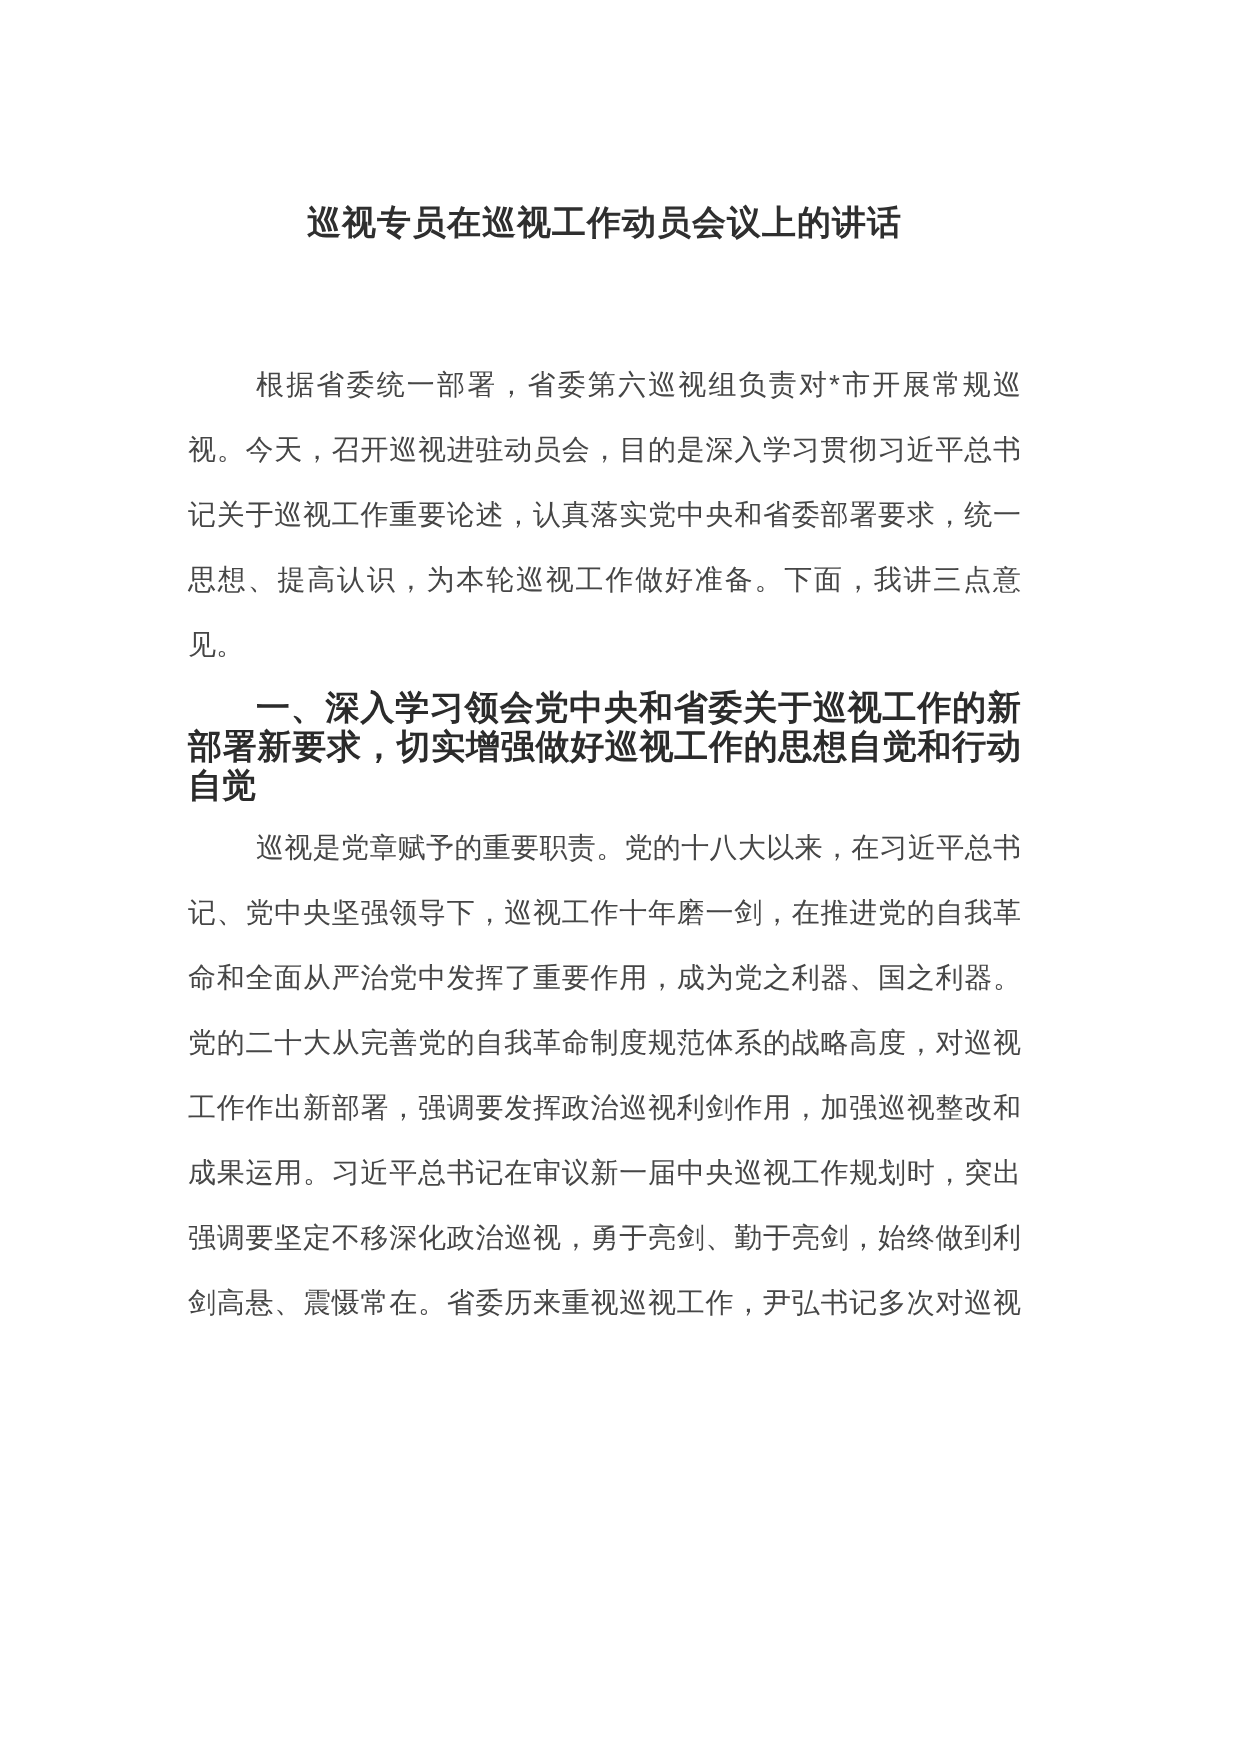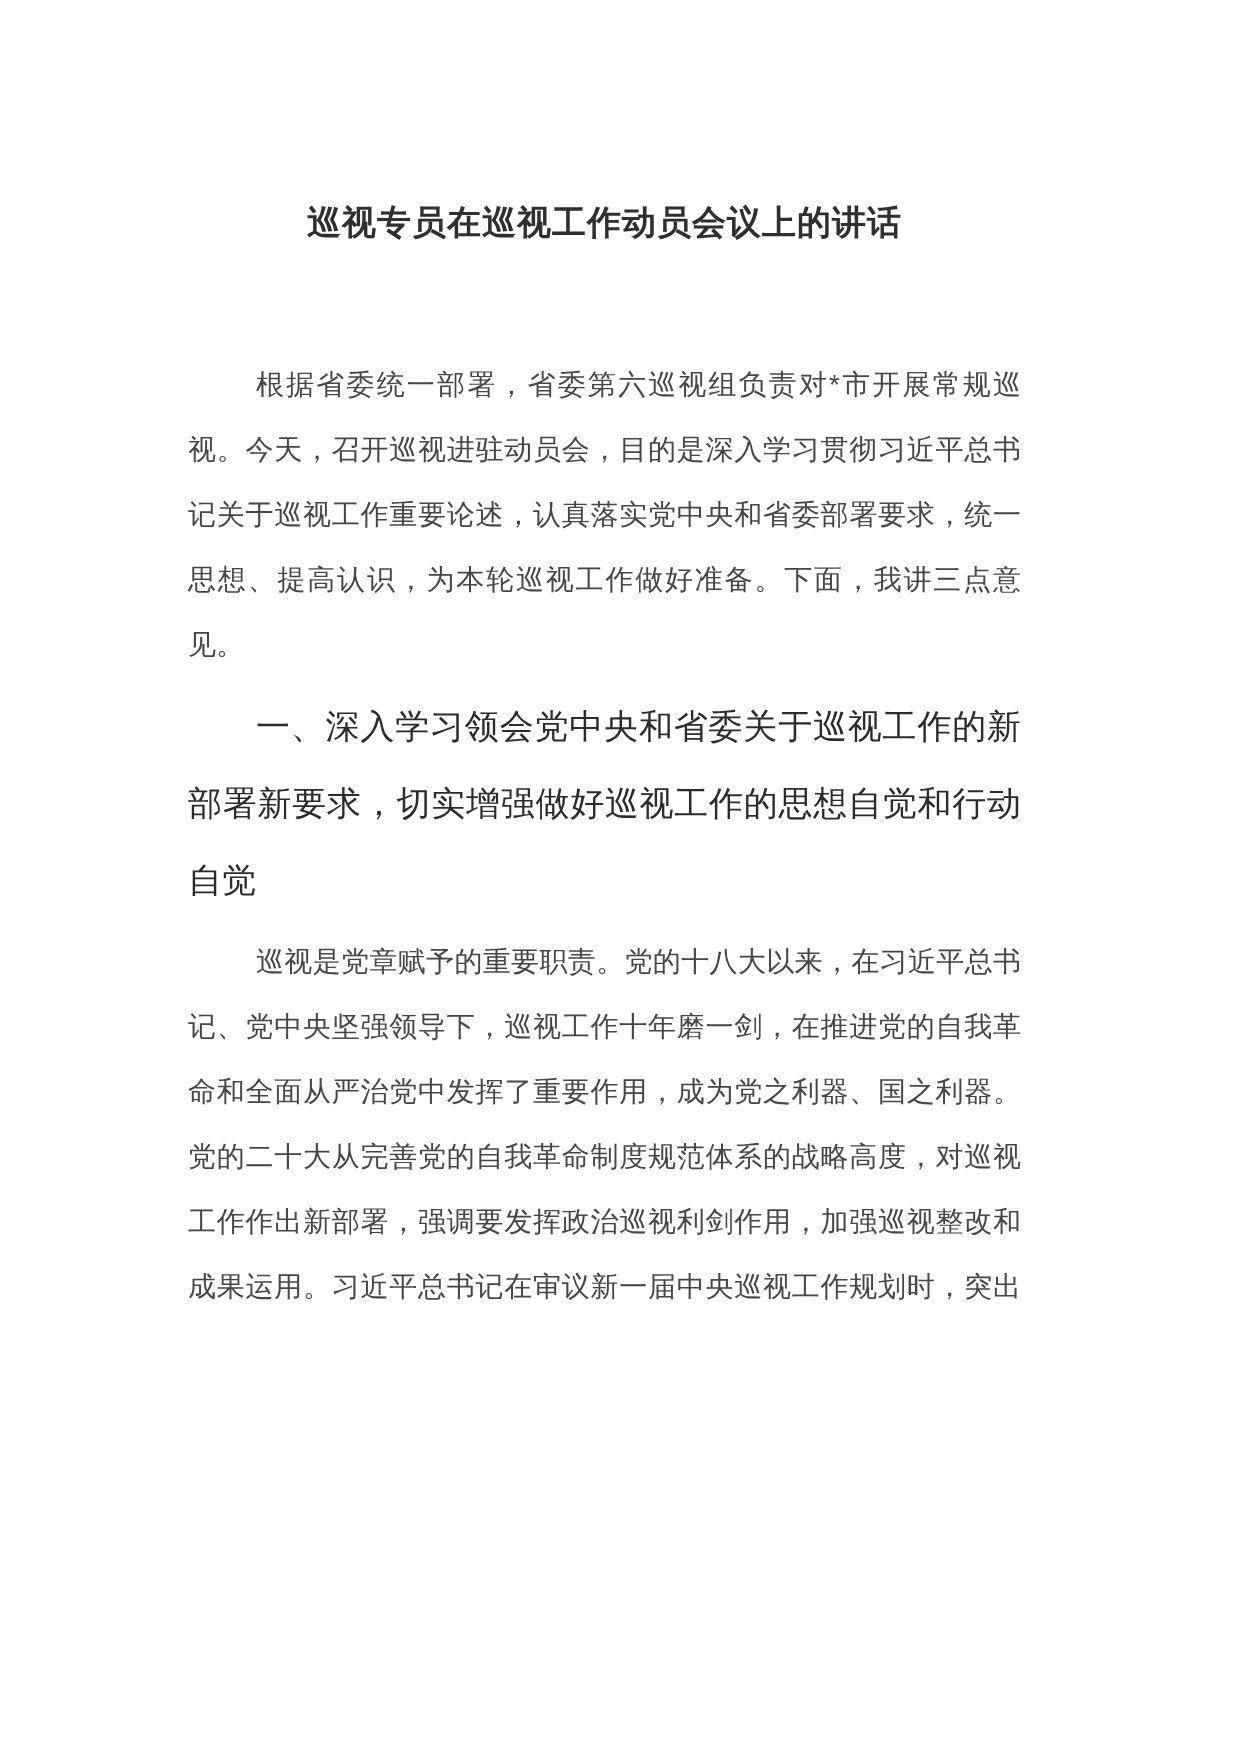--- a/index.html
+++ b/index.html
@@ -36,22 +36,22 @@
     line-height: 65px;
     color: #464646;
     text-align: justify;
     text-justify: inter-ideograph;
     text-indent: 68px;
     word-break: break-all;
   }
   .section-heading {
     margin: 11px 0 10px 0;
     font-size: 34px;
-    line-height: 77px;
-    font-weight: normal;
+    line-height: 39px;
+    font-weight: bold;
     color: #2b2b2b;
     text-align: justify;
     text-justify: inter-ideograph;
     text-indent: 68px;
     word-break: break-all;
   }
 </style>
 </head>
 <body>
 

